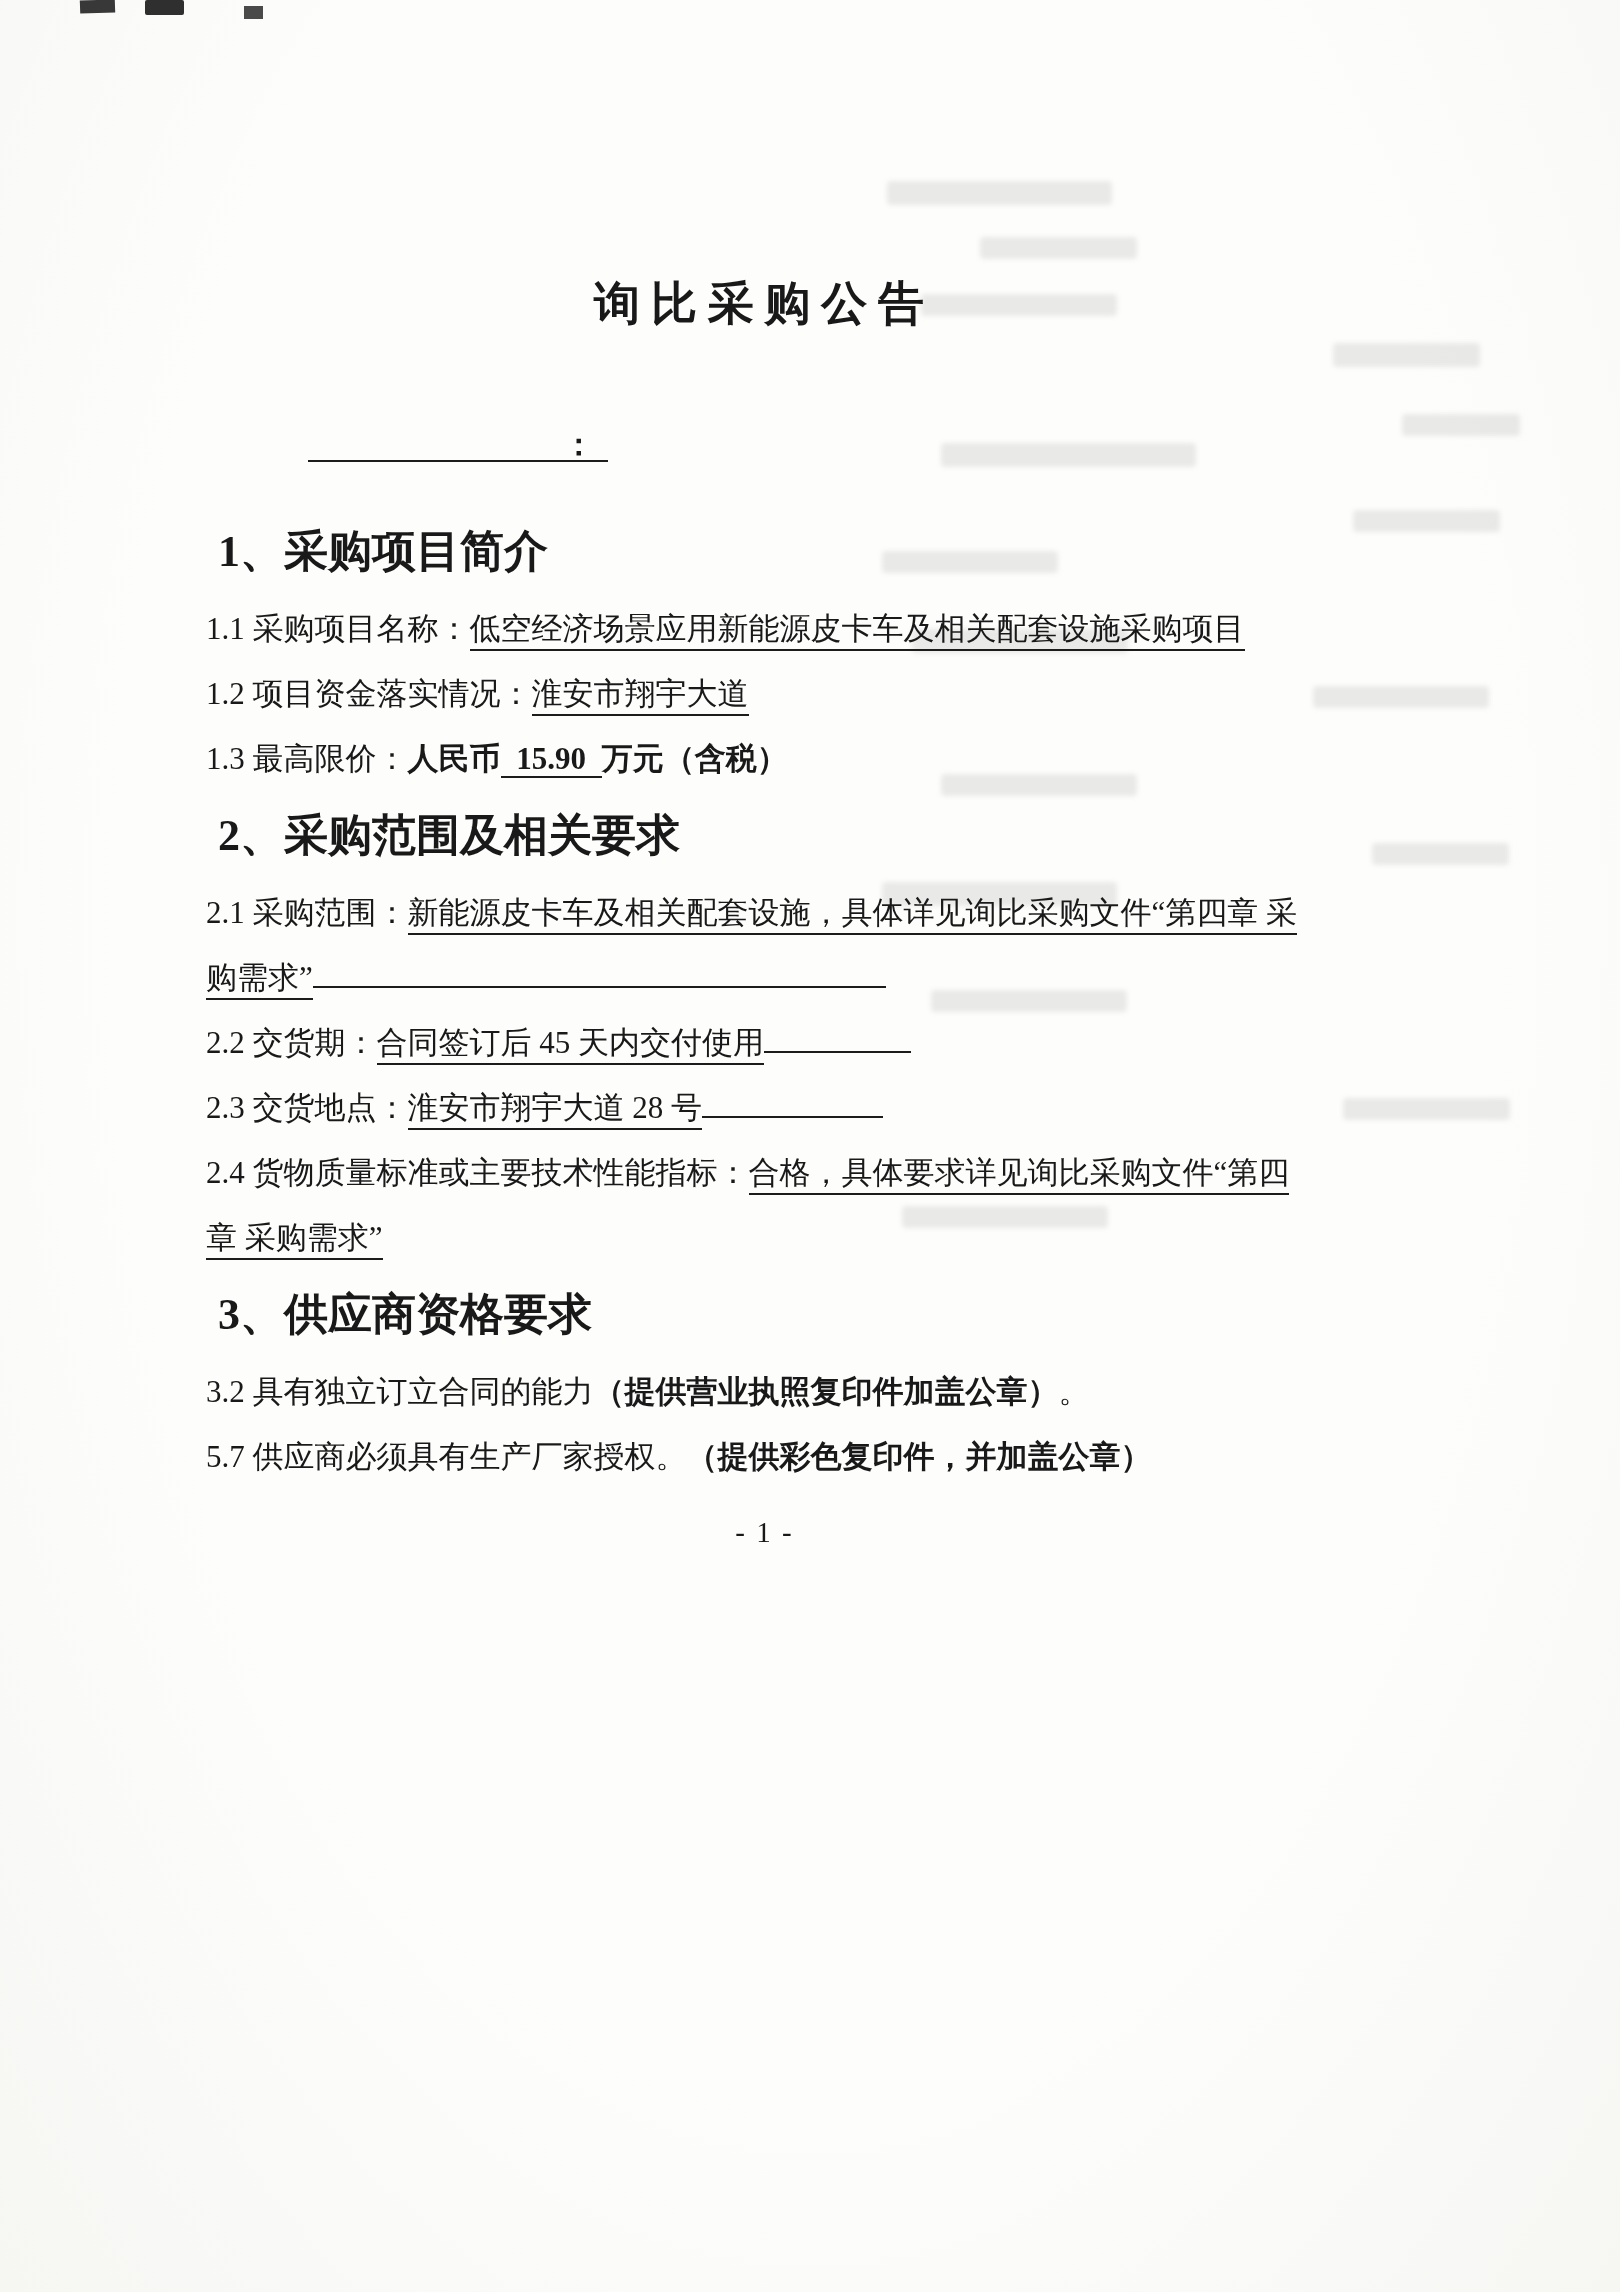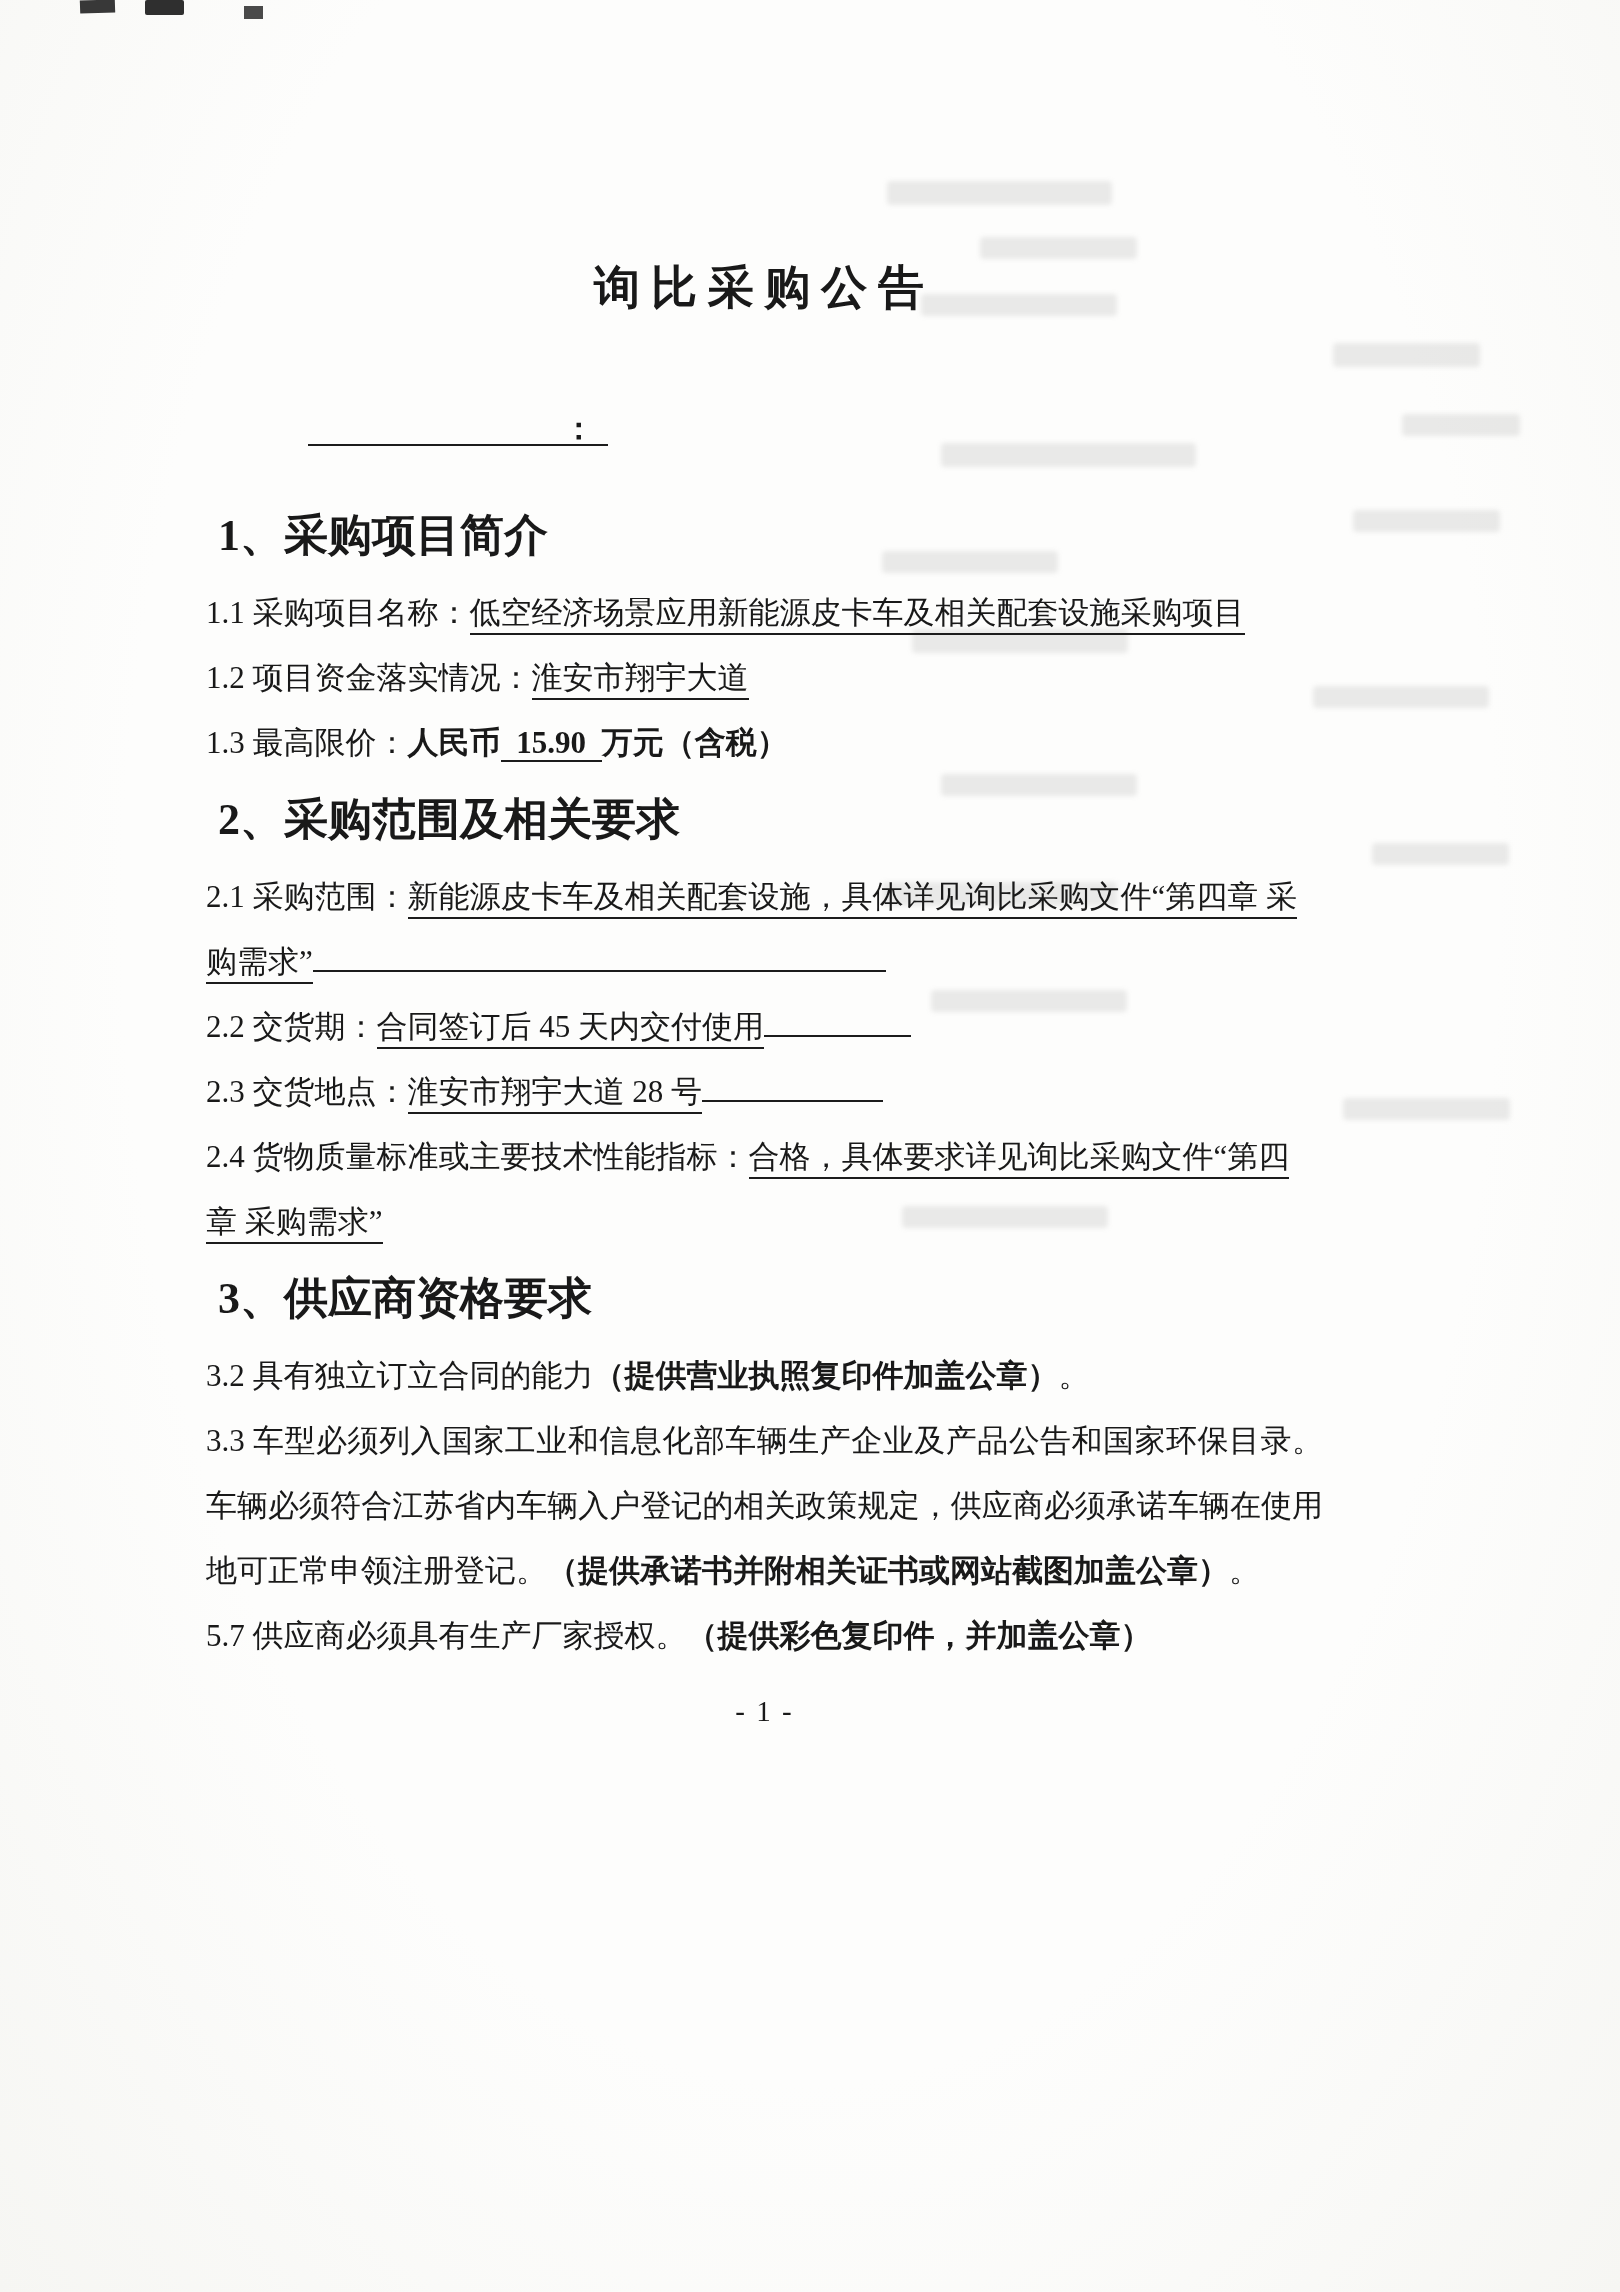--- a/index.html
+++ b/index.html
@@ -29,21 +29,21 @@
   .g8 {left:882px; top:551px; width:176px;height:21.6px;}
   .g9 {left:912px; top:629px; width:216px;height:23.5px;}
   .g10{left:1313px;top:686px; width:176px;height:21.6px;}
   .g11{left:941px; top:774px; width:196px;height:21.6px;}
   .g12{left:1372px;top:843px; width:137px;height:21.6px;}
   .g13{left:882px; top:882px; width:235px;height:23.5px;}
   .g14{left:931px; top:990px;width:196px;height:21.6px;}
   .g15{left:1343px;top:1098px;width:167px;height:21.6px;}
   .g16{left:902px; top:1206px;width:206px;height:21.6px;}
   
-  .content{position:absolute;left:206px;top:0;width:1117px;font-family:Liberation Serif, serif;}
+  .content{position:absolute;left:206px;top:16px;width:1117px;font-family:Liberation Serif, serif;}
   .title{
     margin:257px 0 76px 0;
     font-size:46px;font-weight:700;letter-spacing:10.8px;
     text-align:center;
   }
   .addressee{
     margin:0 0 57px 102px;
     width:300px;height:49px;
     border-bottom:2.9px solid #1c1c1c;
     display:flex;align-items:flex-end;justify-content:flex-end;
@@ -120,21 +120,20 @@
     <div class="para">
       <div class="line"><span class="lbl">2.4 货物质量标准或主要技术性能指标：</span><span class="u">合格，具体要求详见询比采购文件“第四</span></div>
       <div class="line"><span class="u">章 采购需求”</span></div>
     </div>
 
     <div class="hd">3、供应商资格要求</div>
 
 
     <p class="para"><span>3.2 具有独立订立合同的能力</span><span class="bold">（提供营业执照复印件加盖公章）</span><span>。</span></p>
 
-    <p class="para"><span>3.3 车型必须列入国家工业和信息化部车辆生产企业及产品公告和国家环保目录。车辆必须符合江苏省内车辆入户登记的相关政策规定，供应商必须承诺车辆在使用地可正常申领注册登记。</span><span class="bold">（提供承诺书并附相关证书或网站截图加盖公章）</span><span>。</span></p>
 
     <p class="para"><span>5.7 供应商必须具有生产厂家授权。</span><span class="bold">（提供彩色复印件，并加盖公章）</span><span></span></p>
 
     <div class="footer">- 1 -</div>
 
   </div>
 </div>
 
 
 </body></html>

